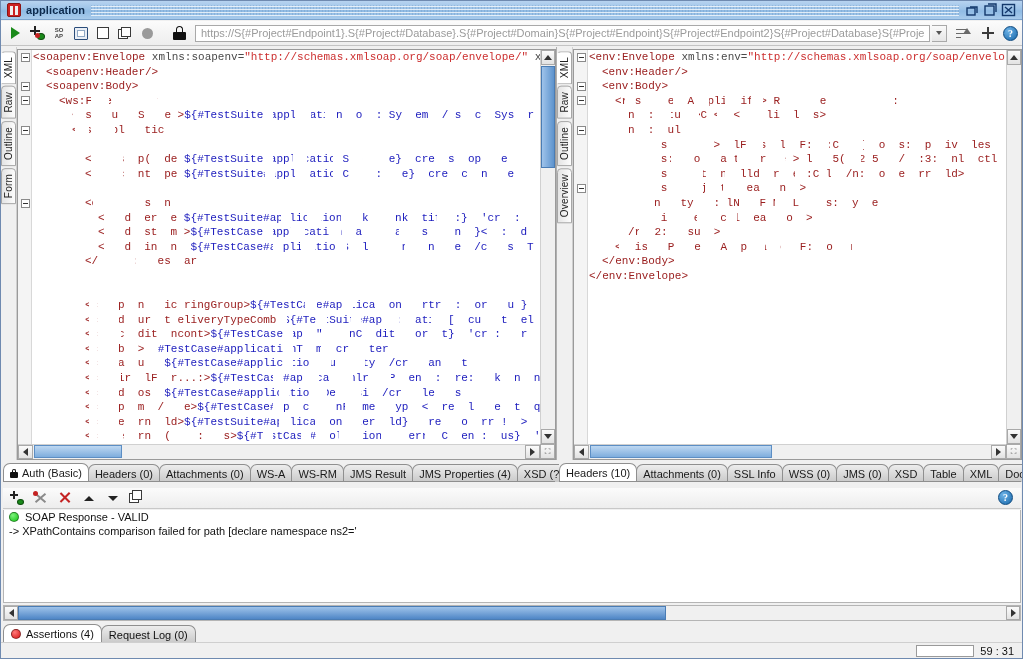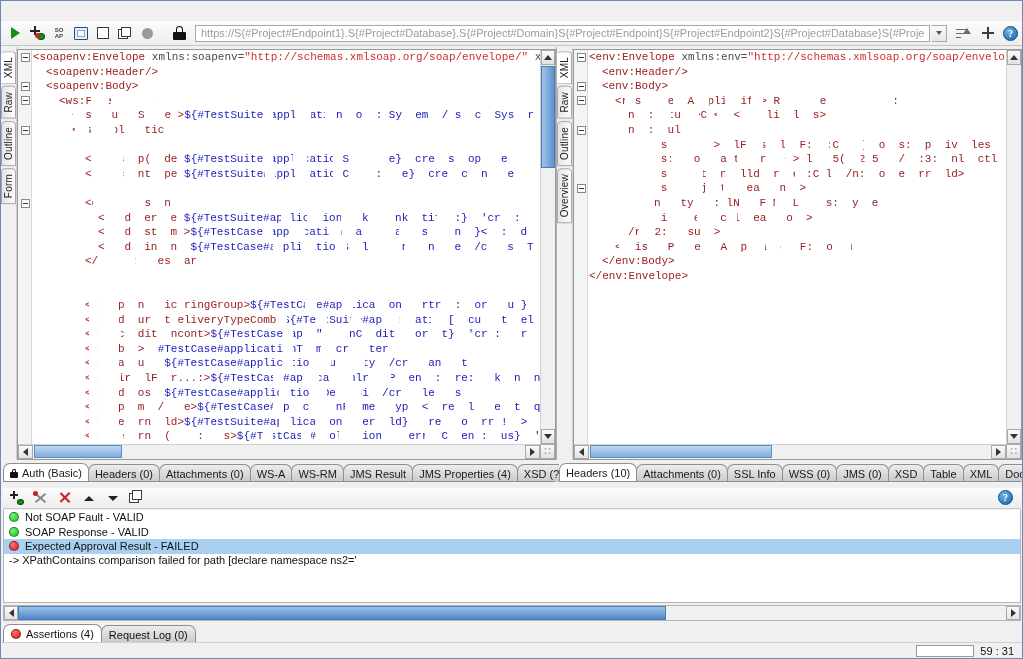--- a/index.html
+++ b/index.html
@@ -373,20 +373,45 @@
 
   .edge-vline {
     position:absolute; top:46px; left:555px; width:1px; height:413px; background:#b0b0b0;
   }
 </style>
 </head>
 <body>
 
 <div id="app">
 
+  <div class="titlebar">
+    <div class="title-icon"></div>
+    <span class="title-text">application</span>
+    <div class="title-hatch"></div>
+    <div class="win-btns">
+      <div class="win-btn minimize">
+        <svg width="15" height="14" viewBox="0 0 15 14">
+            <rect x="2" y="5" width="8" height="7" fill="none" stroke="#13386b" stroke-width="1.4"></rect>
+            <path d="M5 4 L12 4 L12 10" fill="none" stroke="#13386b" stroke-width="1.4"></path>
+          </svg>
+      </div>
+      <div class="win-btn">
+        <svg width="15" height="14" viewBox="0 0 15 14">
+            <rect x="2" y="3" width="9" height="9" fill="none" stroke="#13386b" stroke-width="1.4"></rect>
+            <path d="M5 1 L13 1 L13 9" fill="none" stroke="#13386b" stroke-width="1.4"></path>
+          </svg>
+      </div>
+      <div class="win-btn close">
+        <svg width="15" height="14" viewBox="0 0 15 14">
+            <rect x="1.5" y="1.5" width="12" height="11" fill="none" stroke="#13386b" stroke-width="1.4"></rect>
+            <path d="M4 4 L11 10 M11 4 L4 10" stroke="#13386b" stroke-width="1.4"></path>
+          </svg>
+      </div>
+    </div>
+  </div>
 
   <div class="toolbar">
     <div class="tb-ico">
         <div class="play-tri"></div>
       </div>
     <div class="tb-ico">
       <div class="add-ico">
           <div class="plus-v"></div>
           <div class="plus-h"></div>
           <div class="blob"></div>
@@ -614,29 +639,21 @@
     <div class="at-ico at-copy">
       <div class="a"></div>
         <div class="b"></div>
     </div>
     <div class="at-help">?</div>
   </div>
 
   <div class="assert-list" id="assert-list">
       <div class="arow">
         <span class="bullet ok"></span>
-        <span>Not SOAP Fault - VALID</span>
-      </div>
-      <div class="arow">
-        <span class="bullet ok"></span>
         <span>SOAP Response - VALID</span>
-      </div>
-      <div class="arow sel">
-        <span class="bullet fail"></span>
-        <span>Expected Approval Result - FAILED</span>
       </div>
       <div class="adetail">-&gt; XPathContains comparison failed for path [declare namespace ns2='</div>
     </div>
 
   <div class="assert-hscroll">
     <div class="arrow-l">
         <div class="tri-l"></div>
       </div>
     <div class="th" style="width:648px;"></div>
     <div class="arrow-r">

